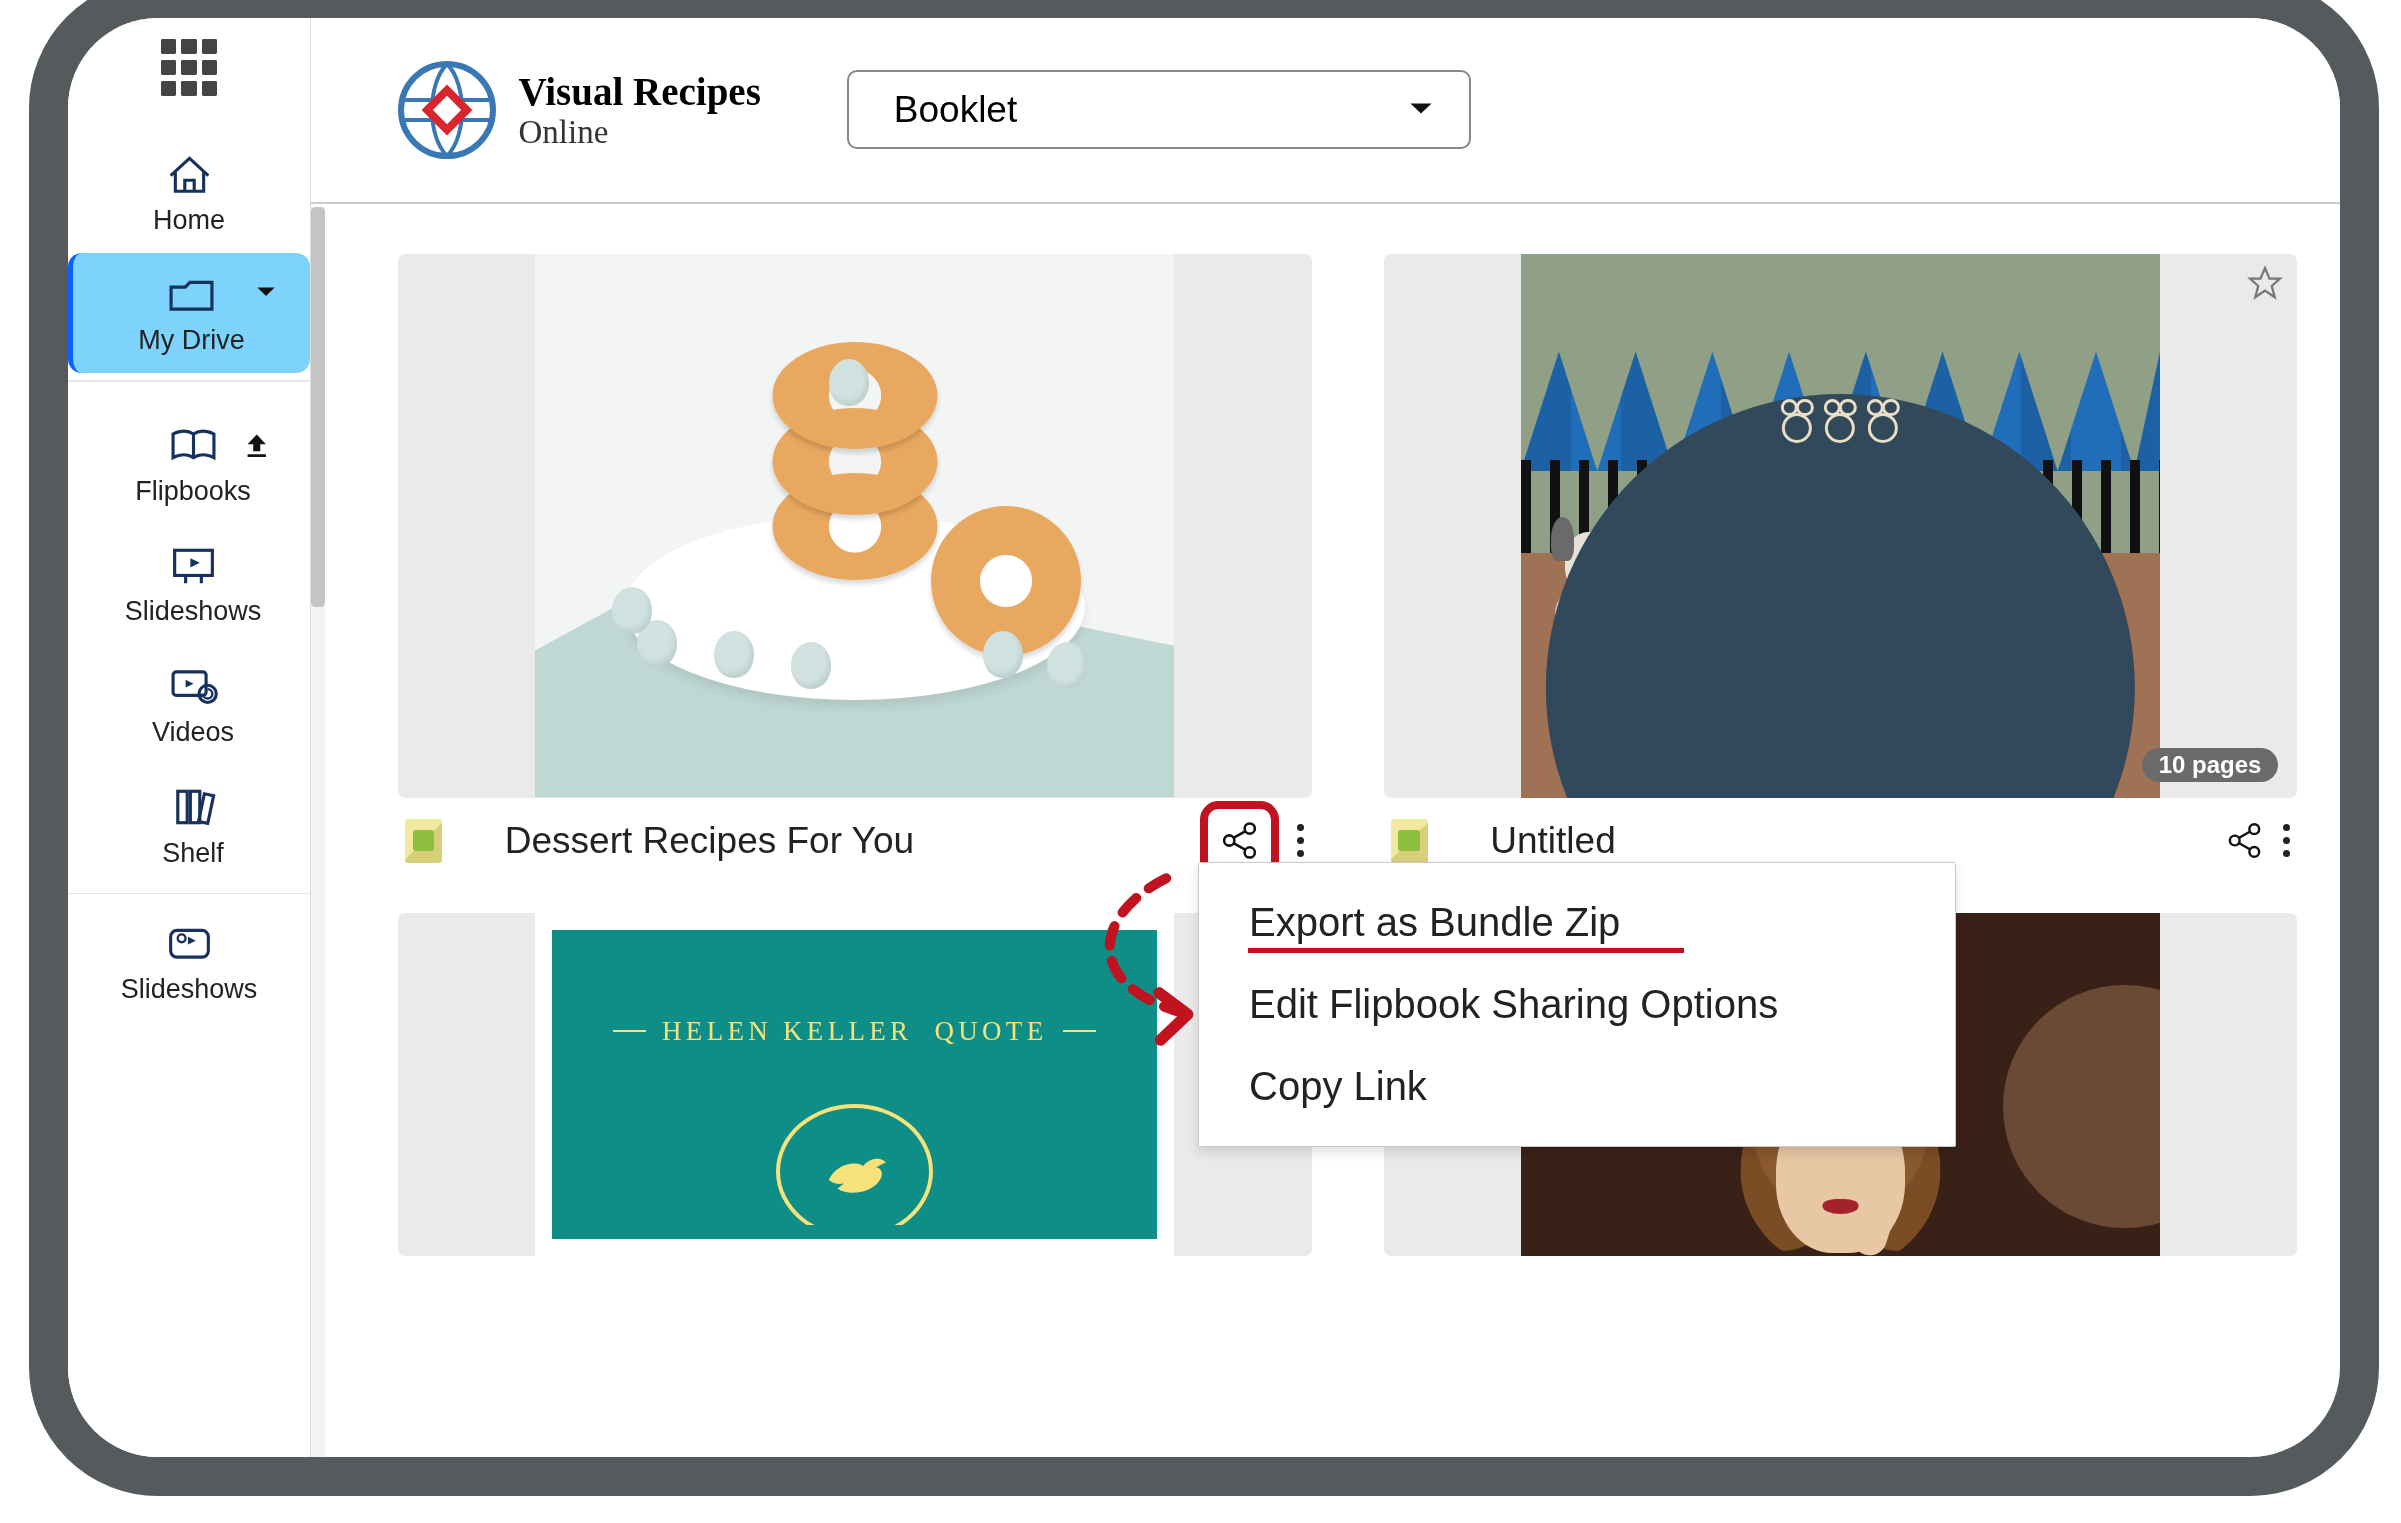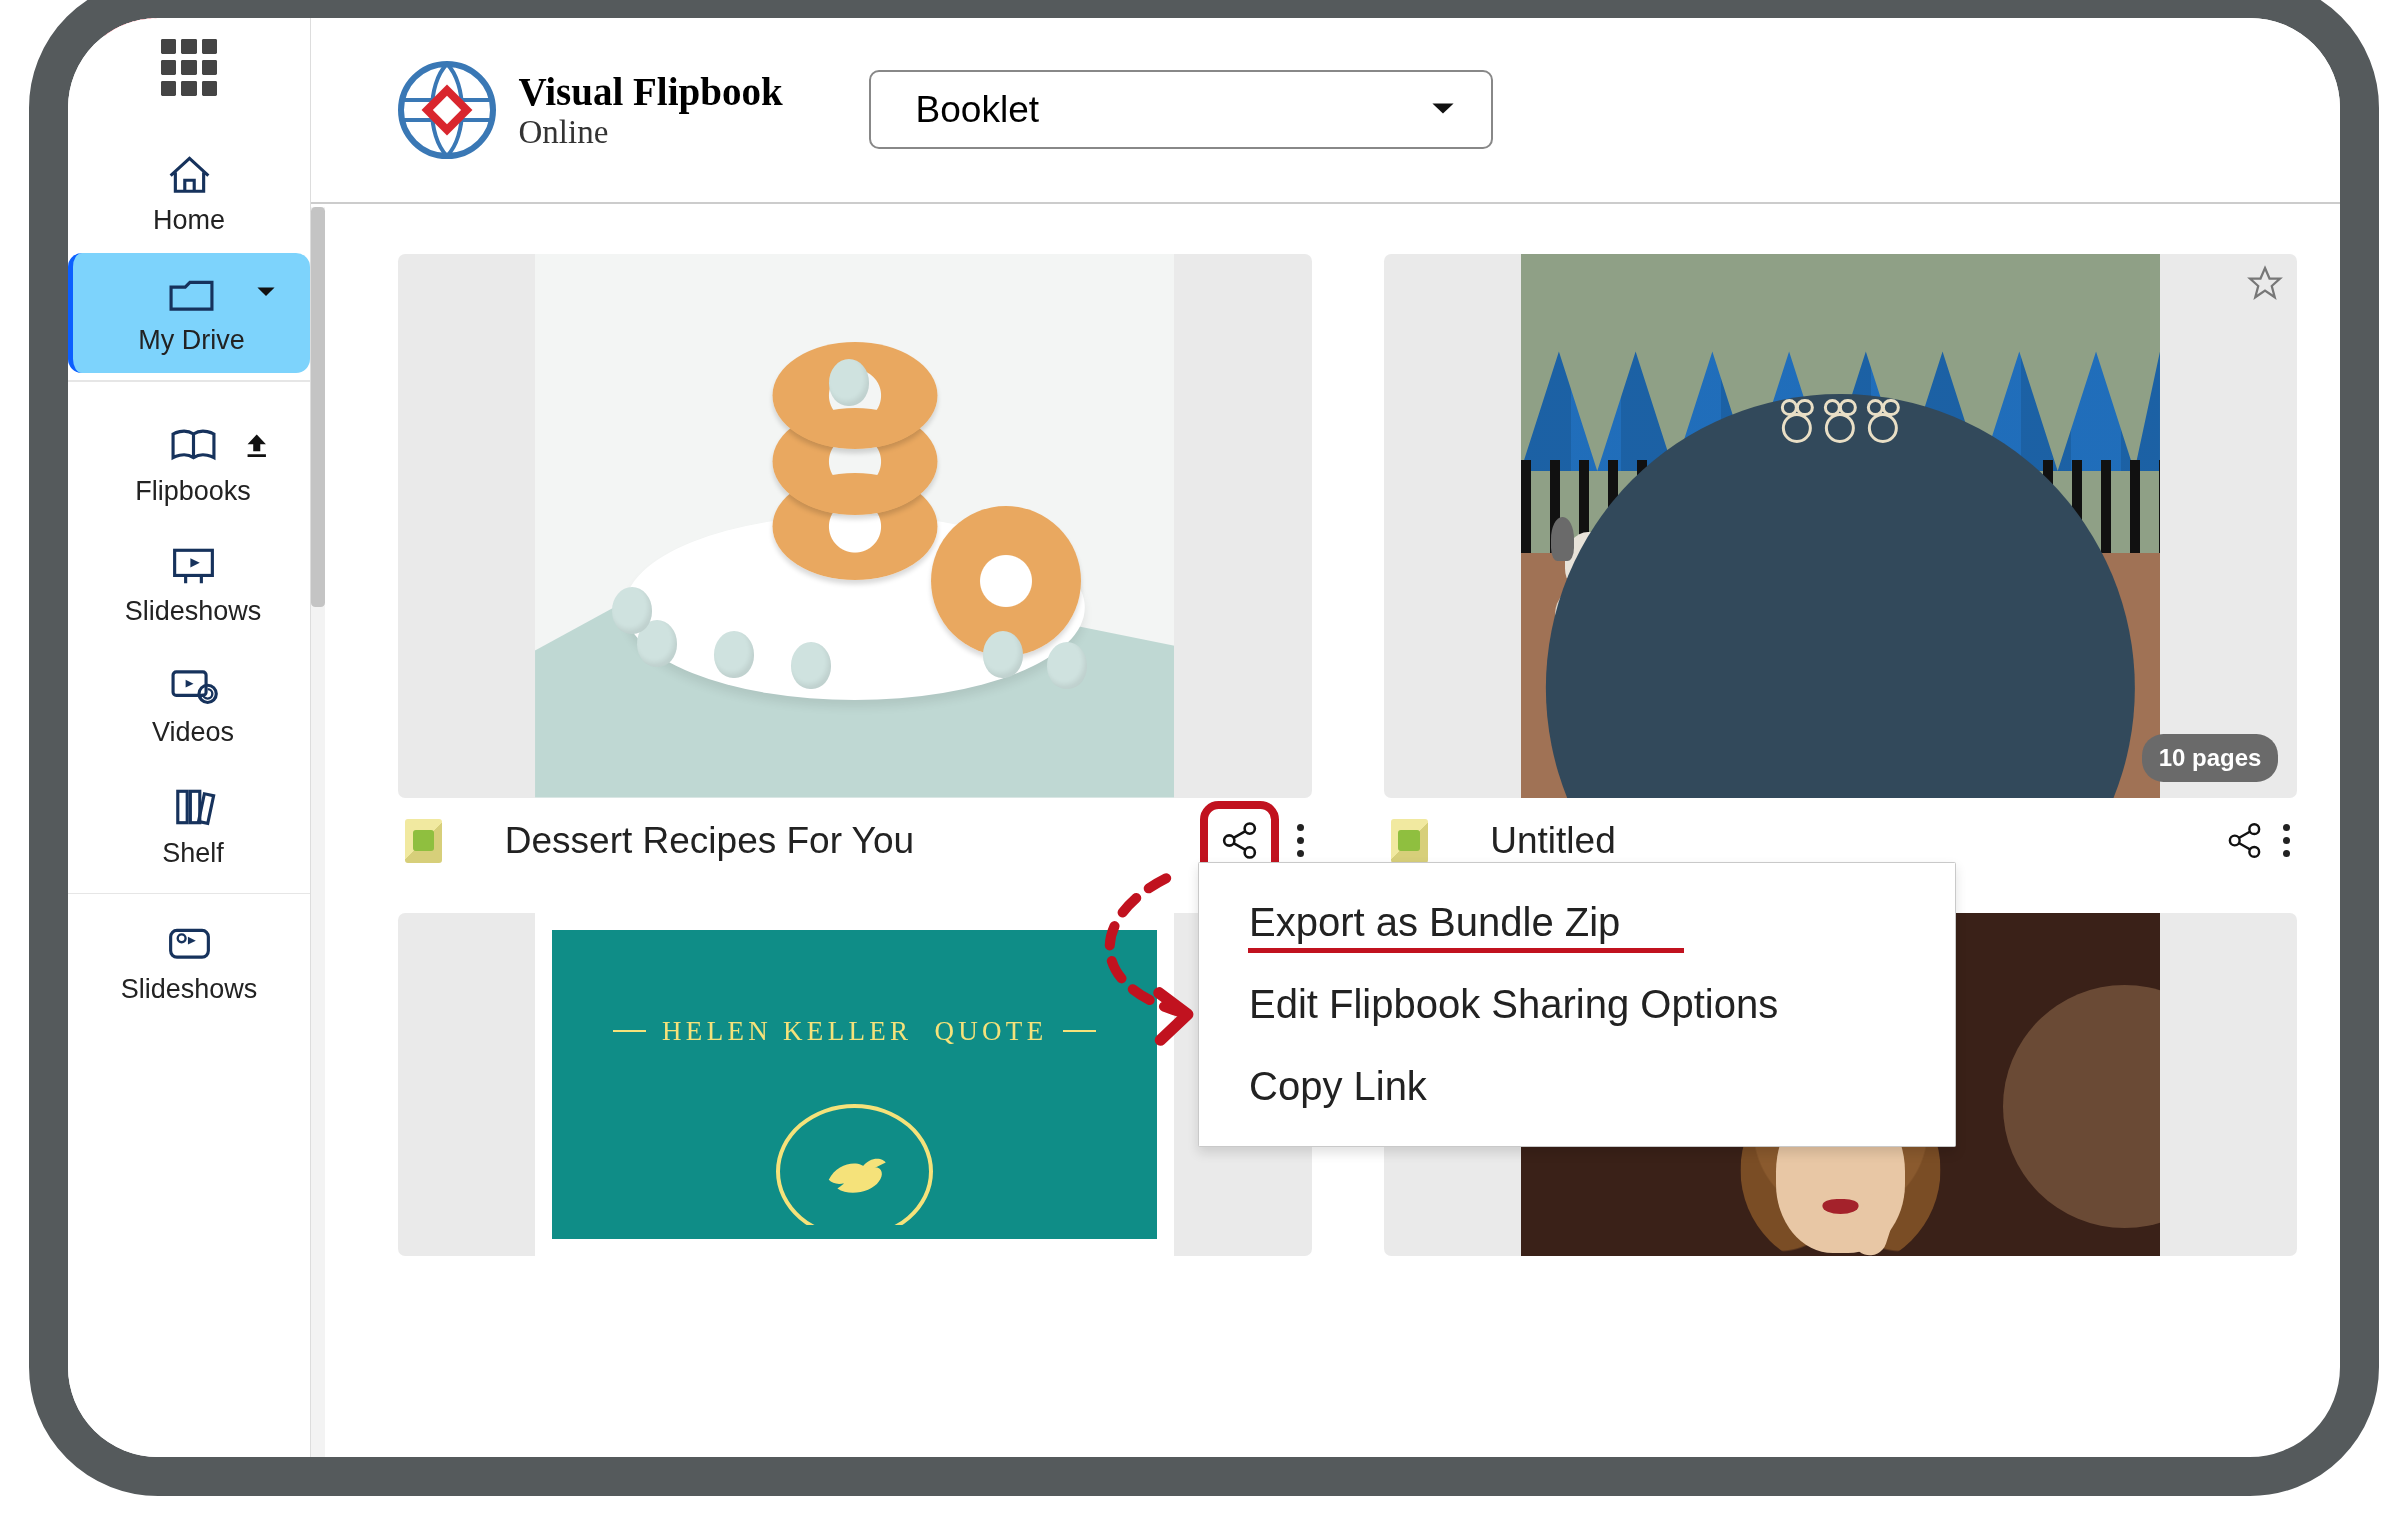--- a/index.html
+++ b/index.html
@@ -133,21 +133,21 @@
     position:relative;
     overflow:hidden;
   }
   .thumb .cover{
     width:70%; height:100%; position:relative;
   }
   .pages-badge{
     position:absolute; right:18.6px; bottom:15.7px;
     background:#6a6a6a; color:#fff;
     font-size:24px; font-weight:bold;
-    padding:10px 17px; border-radius:21.5px;
+    padding:3px 17px; border-radius:21.5px;
   }
   .star{
     position:absolute; right:14.3px; top:11.4px;
   }
   
   .card-row{
     height:86px;
     display:flex; align-items:center; gap:18.6px;
     padding:0 7.2px;
   }
@@ -472,21 +472,21 @@
       <div class="brand">
         <div class="brand-icon">
           <svg viewBox="0 0 100 100">
             <circle cx="50" cy="50" r="46" fill="none" stroke="#3a78b5" stroke-width="6"></circle>
             <path d="M50 4 C70 24 70 76 50 96 M50 4 C30 24 30 76 50 96 M6 40 H94 M6 60 H94" stroke="#3a78b5" stroke-width="4" fill="none"></path>
             <rect x="32" y="32" width="36" height="36" fill="#d9262e" transform="rotate(45 50 50)"></rect>
             <rect x="40" y="40" width="20" height="20" fill="#fff" transform="rotate(45 50 50)"></rect>
           </svg>
         </div>
         <div class="brand-text">
-          <div class="brand-top">Visual Flipbook</div>
+          <div class="brand-top">Visual Recipes</div>
           <div class="brand-bot">Online</div>
         </div>
       </div>
       <div class="type-select">
         <span>Booklet</span>
         <svg width="24" height="14.3" viewBox="0 0 34 20">
             <path d="M2 2 L17 16 L32 2" fill="#111"></path>
           </svg>
       </div>
     </div>

